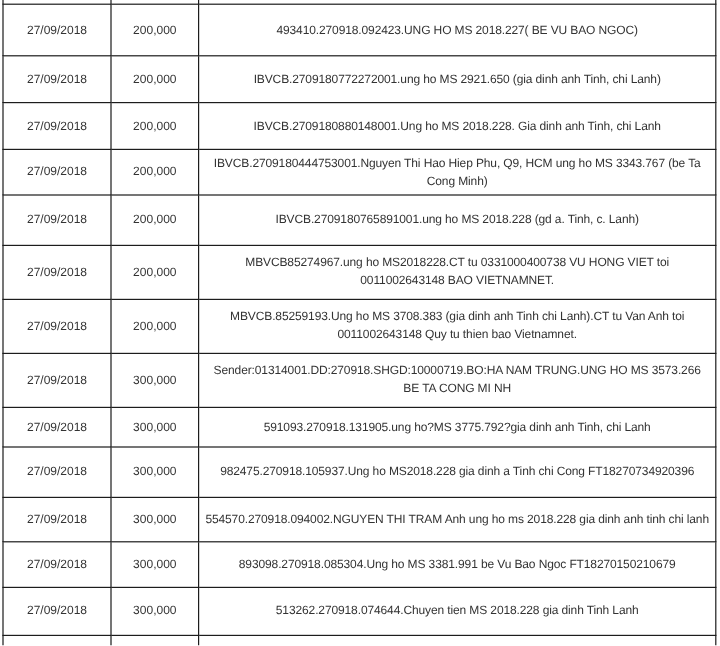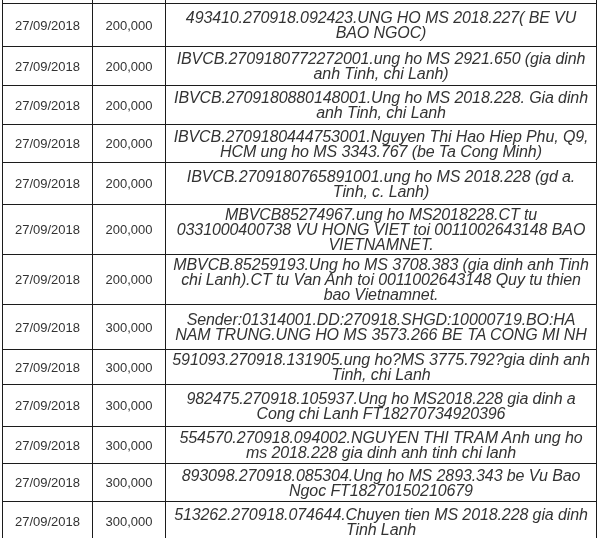--- a/index.html
+++ b/index.html
@@ -27,28 +27,27 @@
     border:1.6px solid var(--border);
     text-align:center;
     vertical-align:middle;
     padding:2px 5px;
     overflow:hidden;
   }
   .c-date{width:90px;}
   .c-amount{width:73px;}
   .c-desc{width:auto;}
   td.date, td.amount{
-    font-size:13px;
+    font-size:10px;
     letter-spacing:0;
   }
   td.desc{
-    font-size:16px;
+    font-size:10px;
     letter-spacing:-0.1px;
     line-height:15px;
-    font-style:italic;
   }
   tr.partial-top{height:6px;}
   tr.partial-bottom{height:60px;}
   #rows tr:nth-child(1){height:43px;}
   #rows tr:nth-child(2){height:39px;}
   #rows tr:nth-child(3){height:39px;}
   #rows tr:nth-child(4){height:38px;}
   #rows tr:nth-child(5){height:42px;}
   #rows tr:nth-child(6){height:45px;}
   #rows tr:nth-child(7){height:45px;}
@@ -127,33 +126,33 @@
 
   <tr>
     <td class="date">27/09/2018</td>
     <td class="amount">300,000</td>
     <td class="desc">591093.270918.131905.ung ho?MS 3775.792?gia dinh anh Tinh, chi Lanh</td>
   </tr>
 
   <tr>
     <td class="date">27/09/2018</td>
     <td class="amount">300,000</td>
-    <td class="desc">982475.270918.105937.Ung ho MS2018.228 gia dinh a Cong chi Lanh FT18270734920396</td>
+    <td class="desc">982475.270918.105937.Ung ho MS2018.228 gia dinh a Tinh chi Cong FT18270734920396</td>
   </tr>
 
   <tr>
     <td class="date">27/09/2018</td>
     <td class="amount">300,000</td>
     <td class="desc">554570.270918.094002.NGUYEN THI TRAM Anh ung ho ms 2018.228 gia dinh anh tinh chi lanh</td>
   </tr>
 
   <tr>
     <td class="date">27/09/2018</td>
     <td class="amount">300,000</td>
-    <td class="desc">893098.270918.085304.Ung ho MS 2893.343 be Vu Bao Ngoc FT18270150210679</td>
+    <td class="desc">893098.270918.085304.Ung ho MS 3381.991 be Vu Bao Ngoc FT18270150210679</td>
   </tr>
 
   <tr>
     <td class="date">27/09/2018</td>
     <td class="amount">300,000</td>
     <td class="desc">513262.270918.074644.Chuyen tien MS 2018.228 gia dinh Tinh Lanh</td>
   </tr>
 </tbody>
     <tbody>
       <tr class="partial-bottom">

